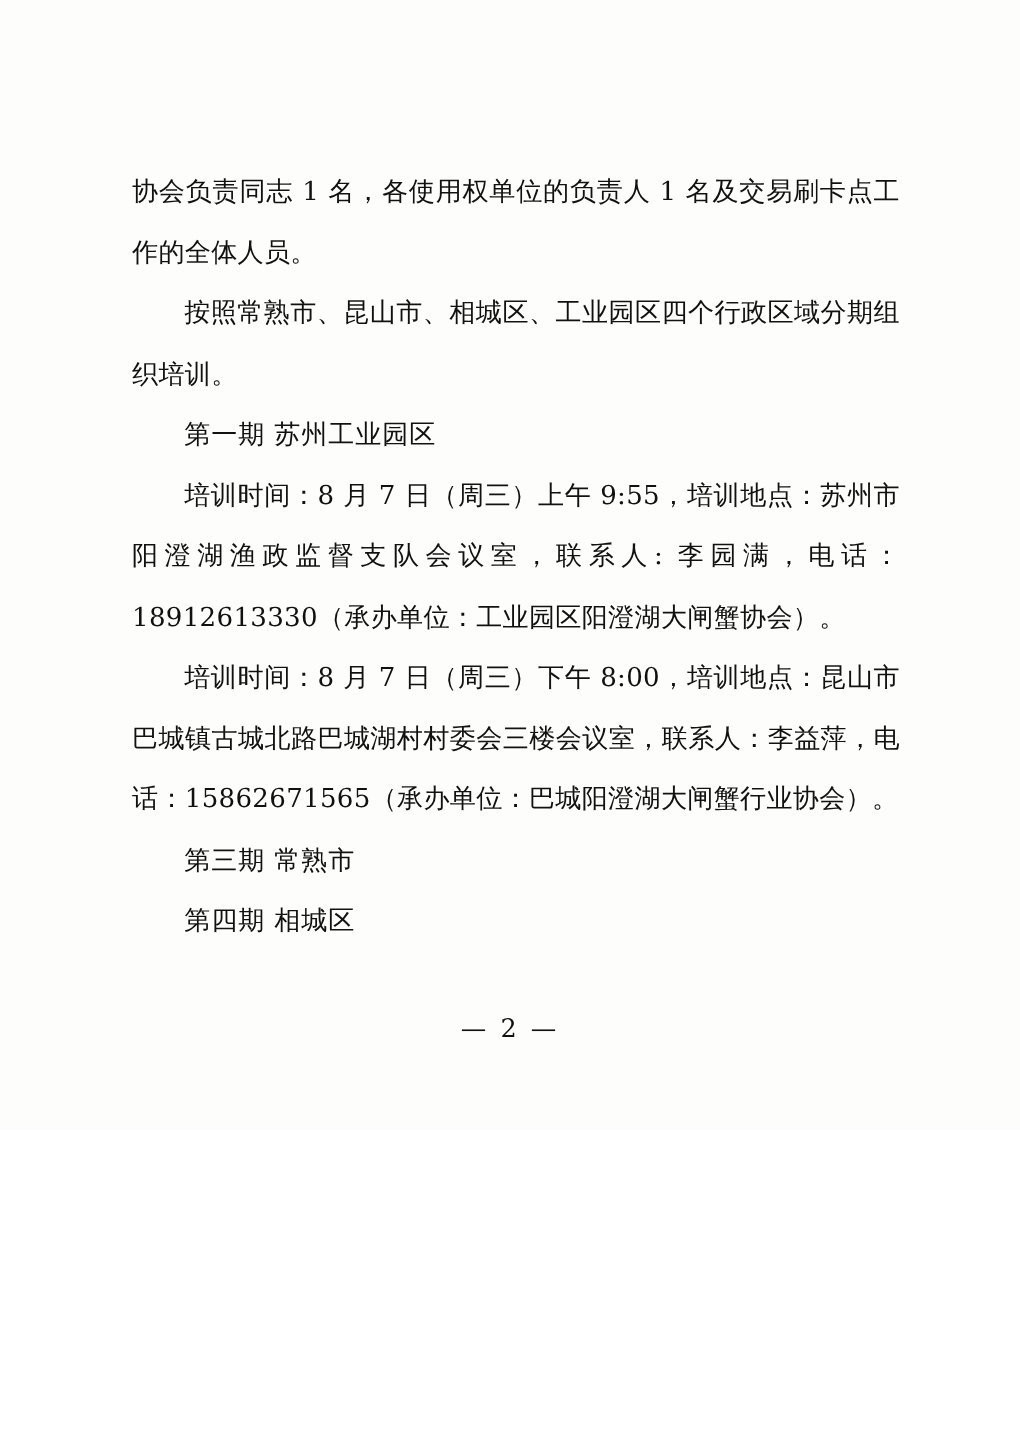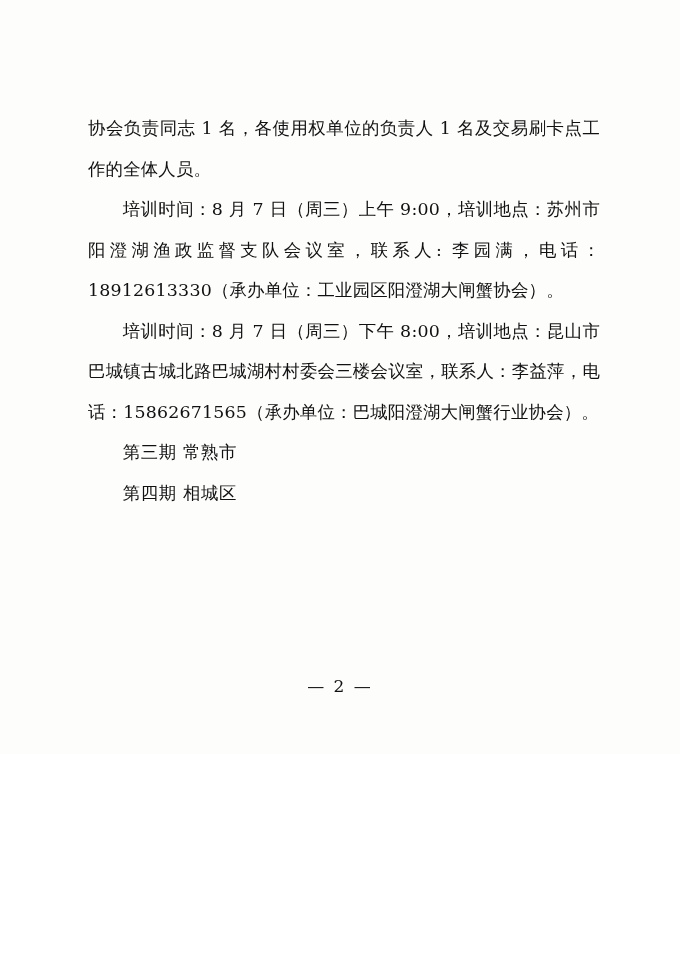--- a/index.html
+++ b/index.html
@@ -58,19 +58,21 @@
     letter-spacing: 2px;
     color: #111111;
   }
 </style>
 </head>
 <body>
 
 <div class="page">
   <div class="doc-body" id="doc-body">
       <p class="para cont">协会负责同志 1 名，各使用权单位的负责人 1 名及交易刷卡点工作的全体人员。</p>
-      <p class="para">培训时间：8 月 7 日（周三）上午 9:00，培训地点：苏州市阳澄湖渔政监督支队会议室，联系人: 李园满，电话：18912613330（承办单位：工业园区阳澄湖大闸蟹协会）。</p>
+      <p class="para">按照常熟市、昆山市、相城区、工业园区四个行政区域分期组织培训。</p>
+      <p class="subhead">第一期  苏州工业园区</p>
+      <p class="para">培训时间：8 月 7 日（周三）上午 9:55，培训地点：苏州市阳澄湖渔政监督支队会议室，联系人: 李园满，电话：18912613330（承办单位：工业园区阳澄湖大闸蟹协会）。</p>
       <p class="para">培训时间：8 月 7 日（周三）下午 8:00，培训地点：昆山市巴城镇古城北路巴城湖村村委会三楼会议室，联系人：李益萍，电话：15862671565（承办单位：巴城阳澄湖大闸蟹行业协会）。</p>
       <p class="subhead">第三期  常熟市</p>
       <p class="subhead">第四期  相城区</p>
     </div>
   <div class="page-number">— 2 —</div>
 </div>
 
 </body></html>

